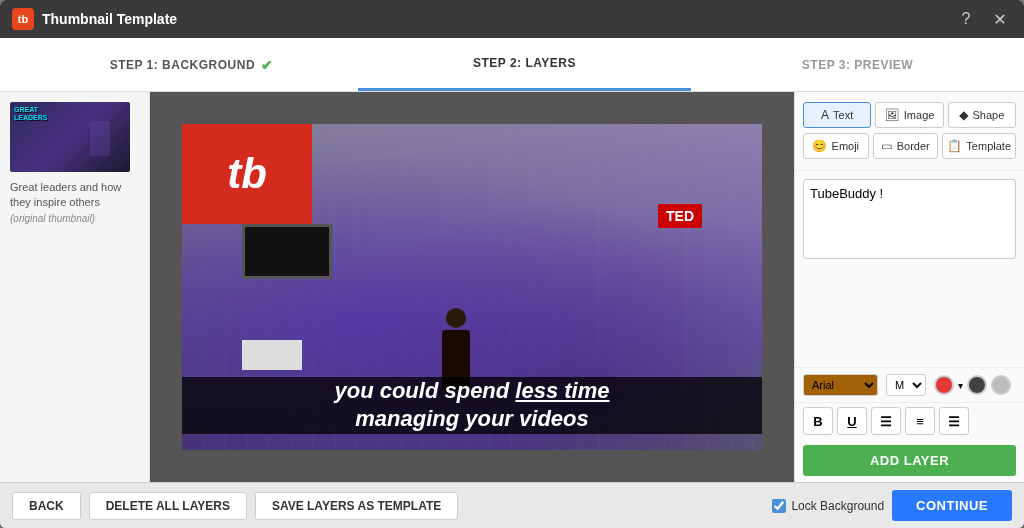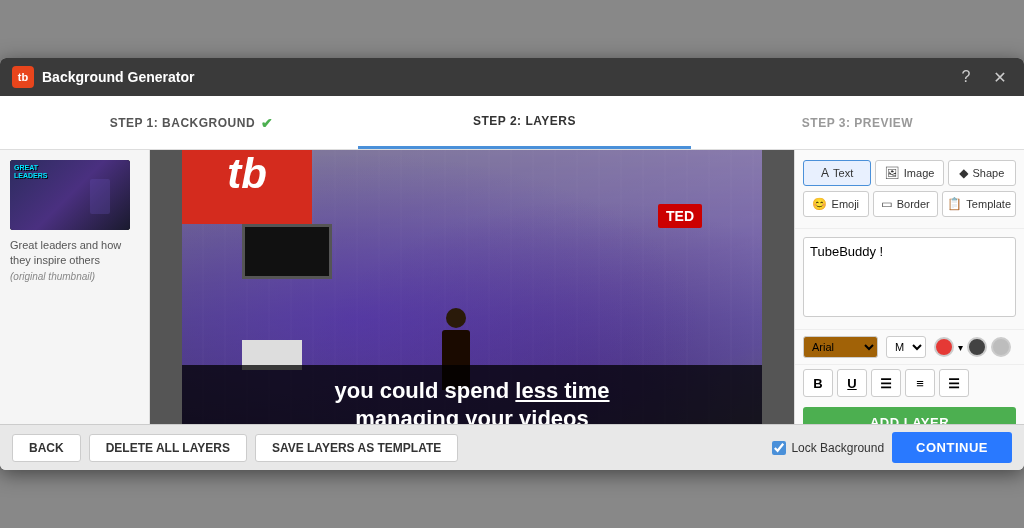--- a/index.html
+++ b/index.html
@@ -8,21 +8,21 @@
       background: #888;
       display: flex;
       align-items: center;
       justify-content: center;
       width: 1024px;
       height: 528px;
       overflow: hidden;
     }
     .modal {
       width: 1024px;
-      height: 412px;
+      height: 528px;
       background: #f0f0f0;
       border-radius: 6px;
       display: flex;
       flex-direction: column;
       box-shadow: 0 4px 20px rgba(0,0,0,0.5);
       overflow: hidden;
     }
     .title-bar {
       background: #3a3a3a;
       color: #fff;
@@ -257,27 +257,27 @@
     .person-body {
       width: 28px;
       height: 60px;
       background: #1a0a00;
       border-radius: 3px 3px 0 0;
       margin: 0 auto;
     }
     
     .canvas-text-overlay {
       position: absolute;
-      bottom: 4px;
+      bottom: 16px;
       left: 0;
       right: 0;
       background: rgba(0,0,0,0.75);
-      padding: 12px;
       text-align: center;
       z-index: 10;
+      font-style: italic;
     }
     .canvas-main-text {
       color: white;
       font-size: 22px;
       font-weight: bold;
       line-height: 1.3;
     }
     .canvas-main-text u {
       text-decoration: underline;
     }
@@ -488,21 +488,21 @@
   </style>
 </head>
 <body>
 
 <div class="modal">
 
   <div class="title-bar">
     <div class="title-bar-logo">
       <span>tb</span>
     </div>
-    <span class="title-bar-text">Background Generator</span>
+    <span class="title-bar-text">Thumbnail Template</span>
     <div class="title-bar-actions">
       <button class="title-bar-btn">?</button>
       <button class="title-bar-btn">✕</button>
     </div>
   </div>
 
   <div class="steps-bar">
     <div class="step completed">
       <span>STEP 1: BACKGROUND</span>
       <span class="step-check">✔</span>

